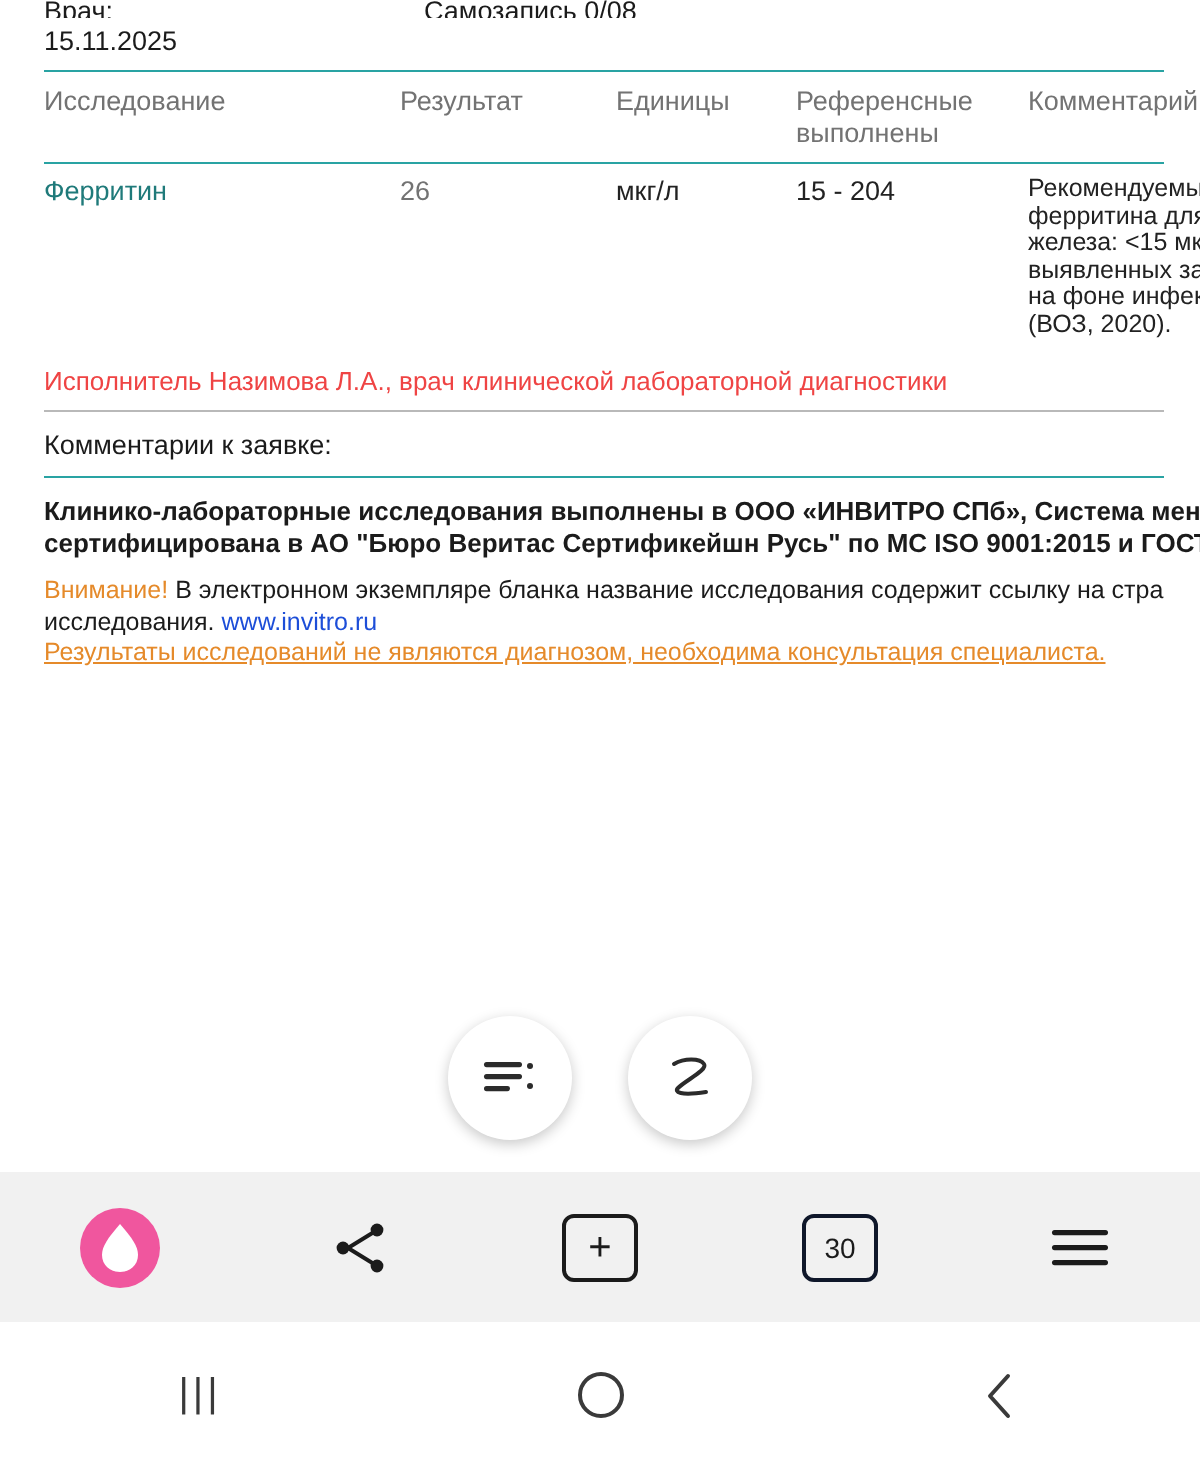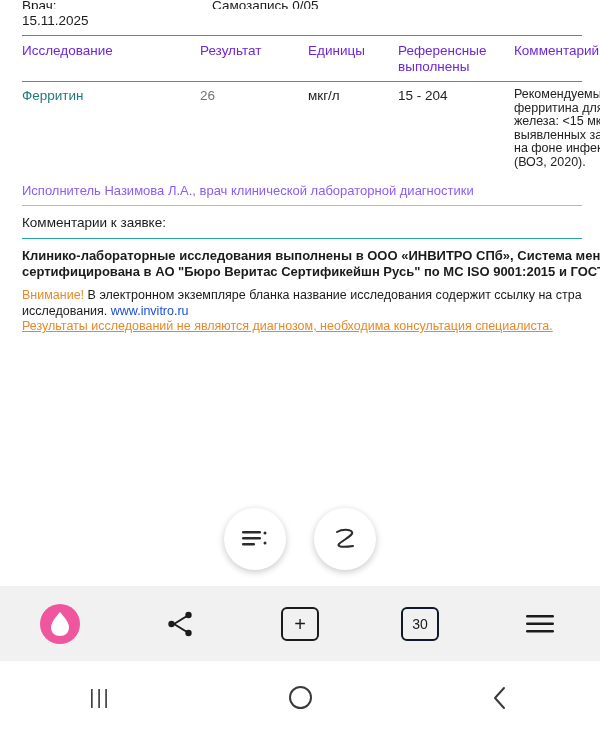--- a/index.html
+++ b/index.html
@@ -69,21 +69,21 @@
   }
 
   
   .tbl {
     width: 578px;
     margin-top: 7px;
   }
   .tbl .hdr {
     display: flex;
     font-size: 13.5px;
-    color: #6d28d9;
+    color: #737373;
     line-height: 16px;
     padding-bottom: 6px;
   }
   .col-1 { width: 178px; flex: 0 0 178px; }
   .col-2 { width: 108px; flex: 0 0 108px; }
   .col-3 { width: 90px;  flex: 0 0 90px; }
   .col-4 { width: 116px; flex: 0 0 116px; }
   .col-5 { width: 150px; flex: 0 0 150px; }
 
   .hdr .sub {
@@ -103,21 +103,21 @@
     line-height: 15px;
   }
   .row .analyte { color: #1f7a7a; }
   .row .result  { color: #737373; font-weight: normal; }
   .row .units   { color: #222; }
   .row .ref     { color: #222; }
   .row .comment { color: #222; line-height: 13.5px; font-size: 12.5px; }
 
   .executor {
     font-size: 13px;
-    color: #8b5cf6;
+    color: #ef4444;
     margin-top: 14px;
     line-height: 16px;
   }
   .rule-gray {
     height: 1px;
     background: #b9b9b9;
     width: 560px;
     margin-top: 6px;
   }
   .comments-title {
@@ -261,21 +261,21 @@
 <body>
 
 <div class="page">
 
   <div class="doc">
     <div class="doc-inner">
 
       <div class="top-rows">
         <div class="kv-row clipped">
           <span class="k">Врач:</span>
-          <span class="v">Самозапись 0/05</span>
+          <span class="v">Самозапись 0/08</span>
         </div>
         <div class="kv-row" style="margin-top:3px;">
           <span class="v">15.11.2025</span>
         </div>
       </div>
 
       <div class="divider"></div>
 
       <div class="tbl">
         <div class="hdr">

